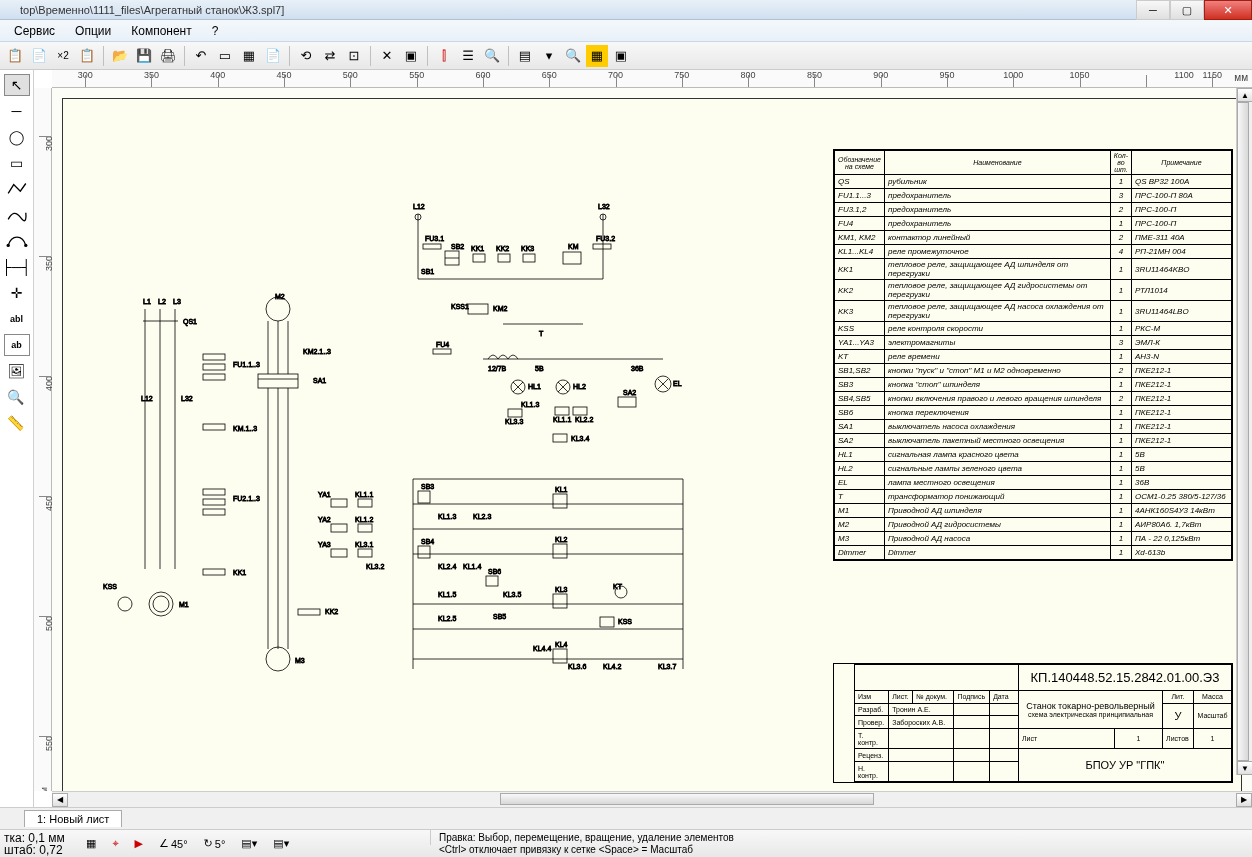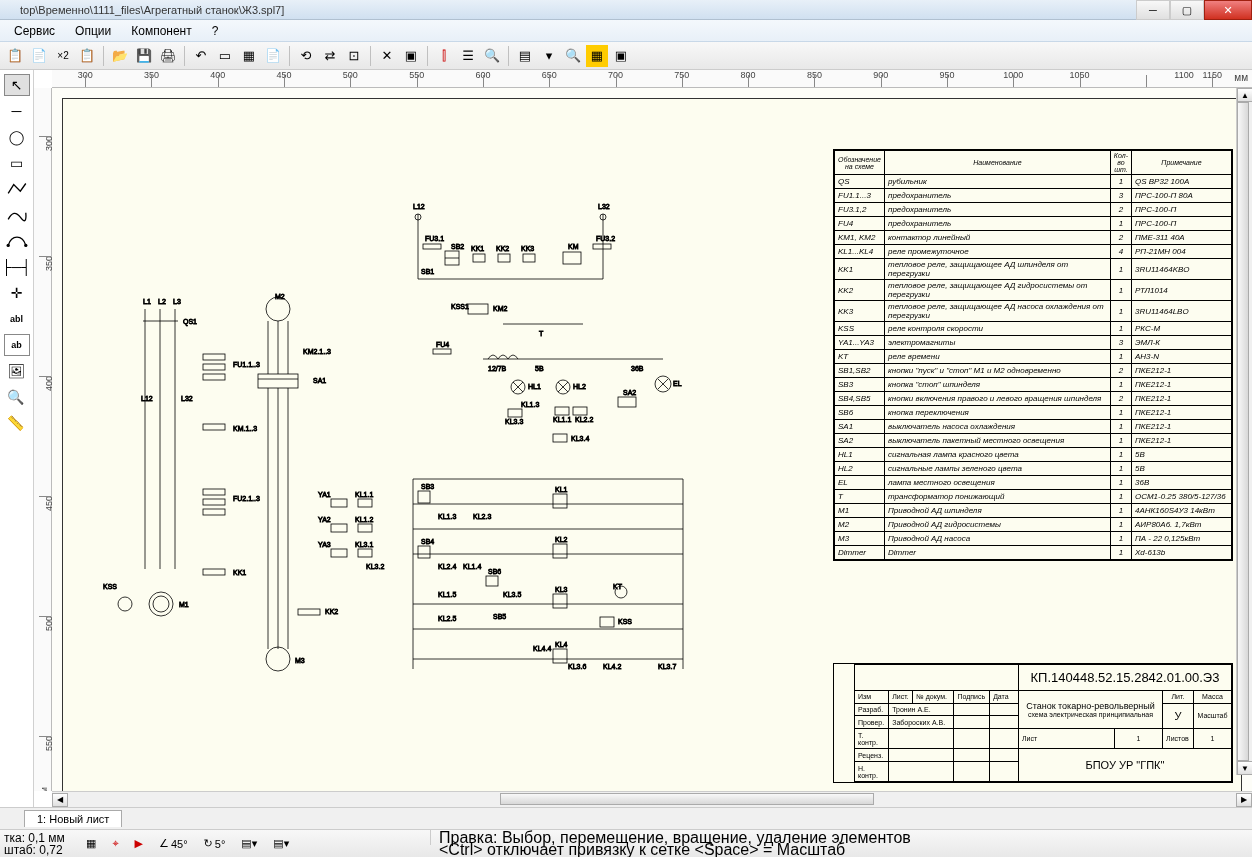--- a/index.html
+++ b/index.html
@@ -86,21 +86,21 @@
 
 
 .sheet-tabs { height: 22px; background: #f0f0f0; border-top: 1px solid #ccc; display: flex; align-items: center; font-size: 11px; padding-left: 24px; }
 .sheet-tab { padding: 2px 12px; background: #fff; border: 1px solid #aaa; border-bottom: none; font-size: 11px; }
 
 
 .status-bar { height: 28px; background: linear-gradient(#f8f8f8, #e8e8e8); border-top: 1px solid #ccc; display: flex; align-items: center; font-size: 10px; position: relative; }
 .status-left { width: 70px; padding: 2px 4px; font-size: 12px; line-height: 12px; }
 .status-tools { display: flex; align-items: center; gap: 4px; padding: 0 10px; }
 .st-btn { padding: 2px 6px; font-size: 11px; display: flex; align-items: center; gap: 2px; }
-.status-hint { position: absolute; left: 430px; top: 0; bottom: 12px; border-left: 1px solid #ccc; padding: 2px 8px; font-size: 16px; line-height: 12px; }
+.status-hint { position: absolute; left: 430px; top: 0; bottom: 12px; border-left: 1px solid #ccc; padding: 2px 8px; font-size: 10px; line-height: 12px; }
 </style>
 </head>
 <body>
 
 <div class="title-bar">
   <span class="title-bar-text">top\Временно\1111_files\Агрегатный станок\Ж3.spl7]</span>
   <div class="win-btns">
     <div class="win-btn min">─</div>
     <div class="win-btn max">▢</div>
     <div class="win-btn close">✕</div>

